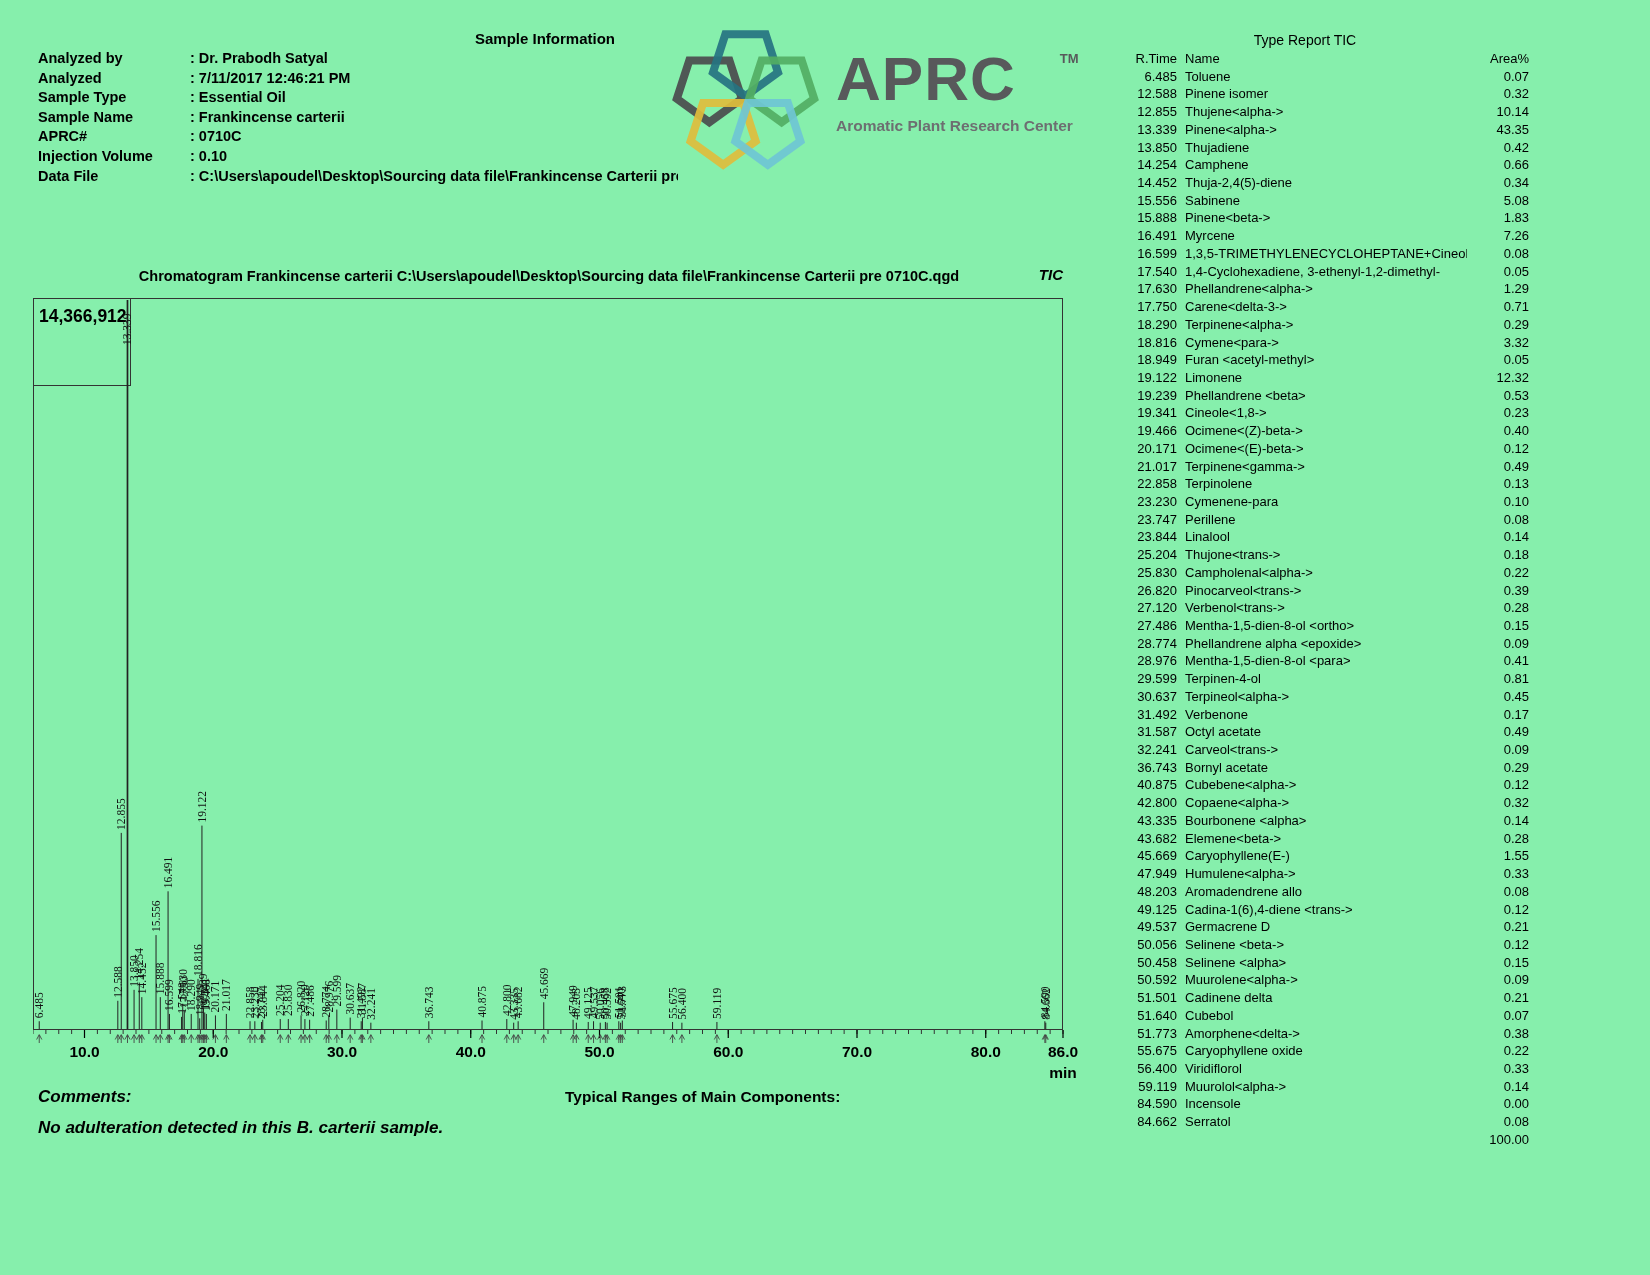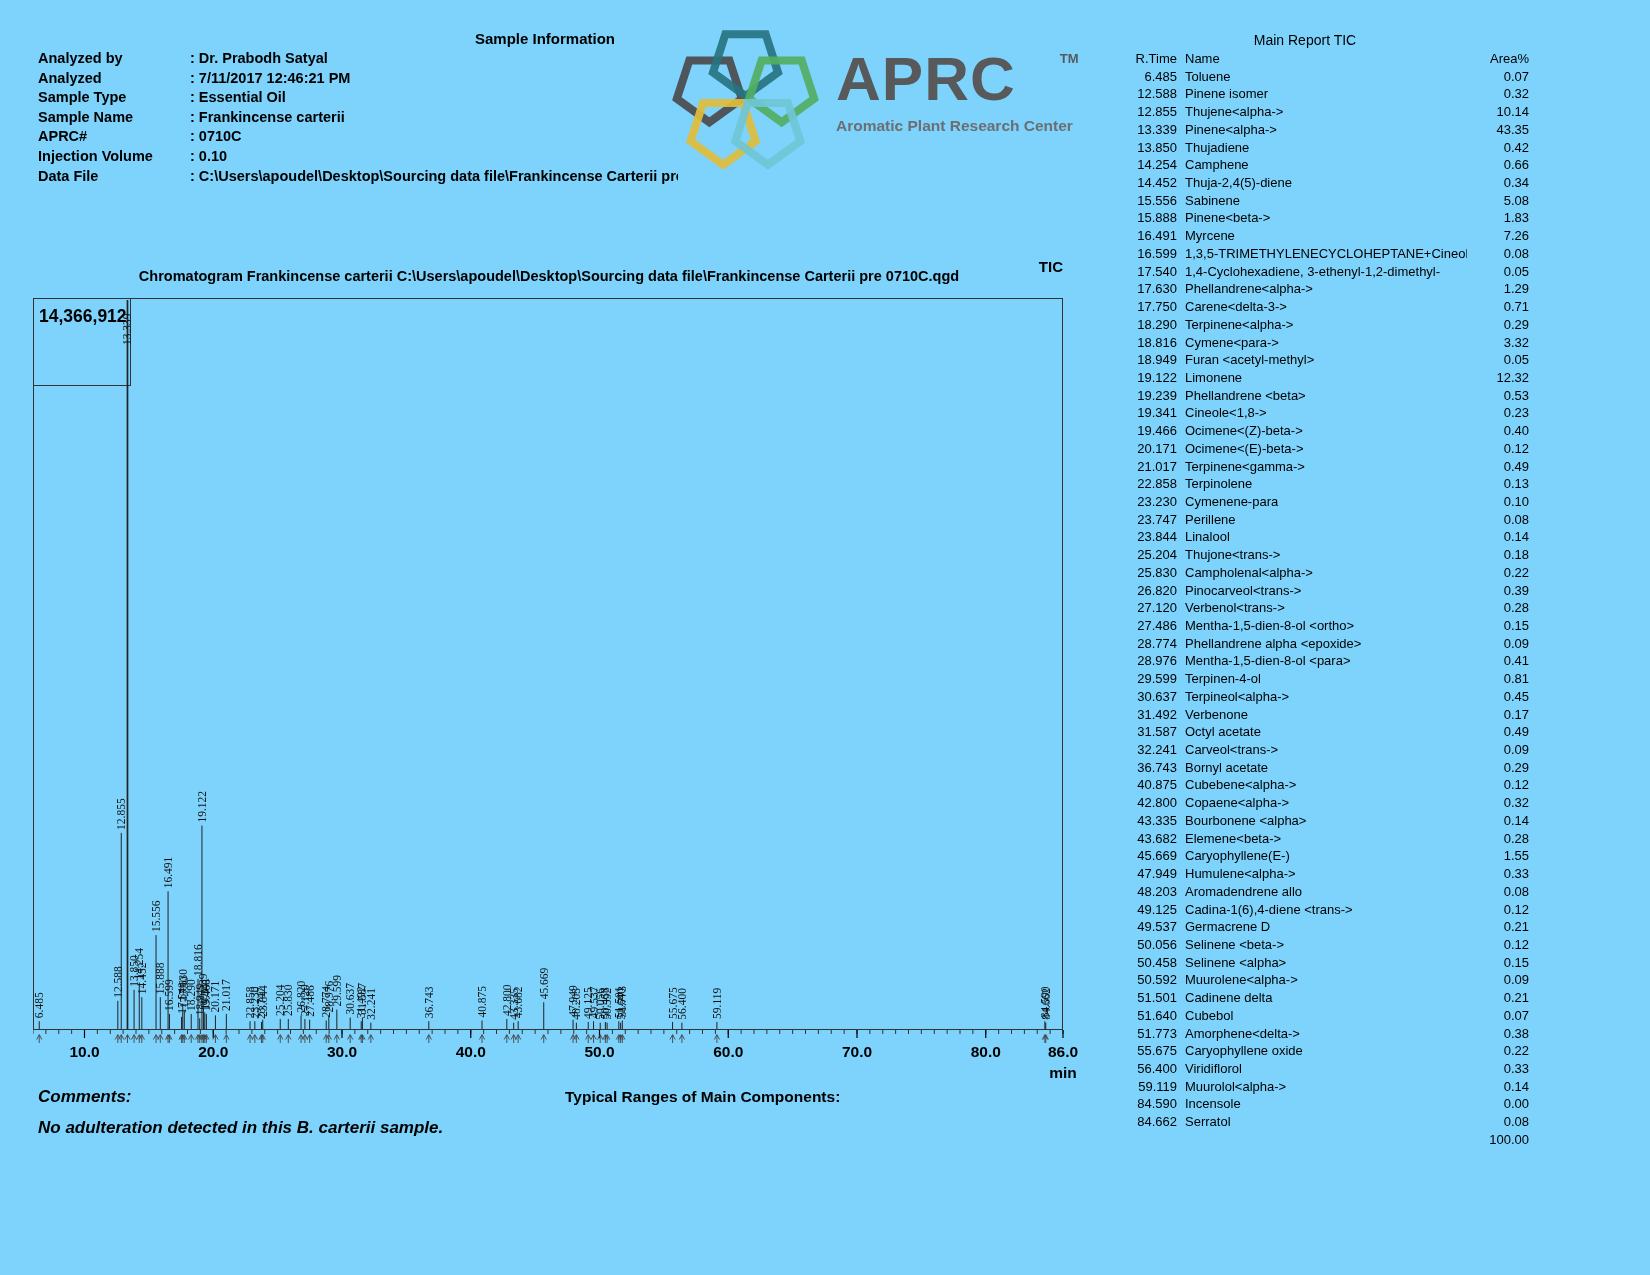--- a/index.html
+++ b/index.html
@@ -1,16 +1,16 @@
 <!DOCTYPE html>
 <html><head>
 <meta charset="utf-8">
 <style>
   html,body{margin:0;padding:0;background:#fff;}
-  #page{position:relative;width:1650px;height:1275px;background:#7dd3fc;overflow:hidden;
+  #page{position:relative;width:1650px;height:1275px;background:#86efac;overflow:hidden;
         font-family:"Liberation Sans",sans-serif;color:#000;}
   .abs{position:absolute;}
   
   .si-heading{font-weight:bold;font-size:15px;text-align:center;}
   .si-table{font-size:14.5px;font-weight:bold;line-height:19.6px;}
   .si-row{display:grid;grid-template-columns:152px 1fr;white-space:nowrap;}
   .si-val{overflow:hidden;}
   
   .aprc-line{display:flex;align-items:flex-start;line-height:1;}
   .aprc-word{font-size:62px;font-weight:bold;letter-spacing:1px;}
@@ -89,21 +89,21 @@
       </svg>
   </div>
   <div class="abs" style="left:836px;top:48px;">
     <div class="aprc-line">
       <span class="aprc-word" style="color: rgb(88, 89, 91);">APRC</span>
       <span class="aprc-tm" style="color: rgb(88, 89, 91); margin-left: 44px;">TM</span>
     </div>
     <div class="aprc-tagline" style="color: rgb(109, 110, 113);">Aromatic Plant Research Center</div>
   </div>
 
-  <div class="abs pr-title" style="left:1105px;top:32px;width:400px;">Main Report TIC</div>
+  <div class="abs pr-title" style="left:1105px;top:32px;width:400px;">Type Report TIC</div>
   <div class="abs pr-table" style="left:1105px;top:50px;width:400px;margin-left:24px;">
     <div class="phead">
       <span class="c-rt">R.Time</span>
       <span></span>
       <span class="c-name">Name</span>
       <span class="c-area">Area%</span>
     </div>
     <div>
         <div class="prow">
           <span class="c-rt">6.485</span>
@@ -466,21 +466,21 @@
           <span class="c-area">0.08</span>
         </div>
       </div>
     <div class="ptotal">
       <span></span>
       <span class="c-area">100.00</span>
     </div>
   </div>
 
   <div class="abs chrom-title" style="left:33px;top:268px;width:1032px;">Chromatogram Frankincense carterii C:\Users\apoudel\Desktop\Sourcing data file\Frankincense Carterii pre 0710C.qgd</div>
-  <div class="abs tic-label" style="left:33px;top:258px;width:1030px;">TIC</div>
+  <div class="abs tic-label" style="left:33px;top:266px;width:1030px;font-style:italic;">TIC</div>
   <div class="abs" style="left:33px;top:298px;width:1060px;height:790px;">
     <svg id="chromsvg" width="1060" height="790">
         <rect x="0.5" y="0.5" width="1029" height="731" fill="none" stroke="#333" stroke-width="1"></rect>
         <rect x="0.5" y="0.5" width="97" height="87" fill="none" stroke="#333" stroke-width="1"></rect>
         <text x="6" y="24" font-size="17.5" font-weight="bold" font-family="&quot;Liberation Sans&quot;,sans-serif" fill="#000">14,366,912</text>
         <line x1="0" y1="732" x2="0" y2="736" stroke="#333" stroke-width="1"></line>
         <line x1="12.875" y1="732" x2="12.875" y2="736" stroke="#333" stroke-width="1"></line>
         <line x1="25.75" y1="732" x2="25.75" y2="736" stroke="#333" stroke-width="1"></line>
         <line x1="38.625" y1="732" x2="38.625" y2="736" stroke="#333" stroke-width="1"></line>
         <line x1="51.5" y1="732" x2="51.5" y2="736" stroke="#333" stroke-width="1"></line>

